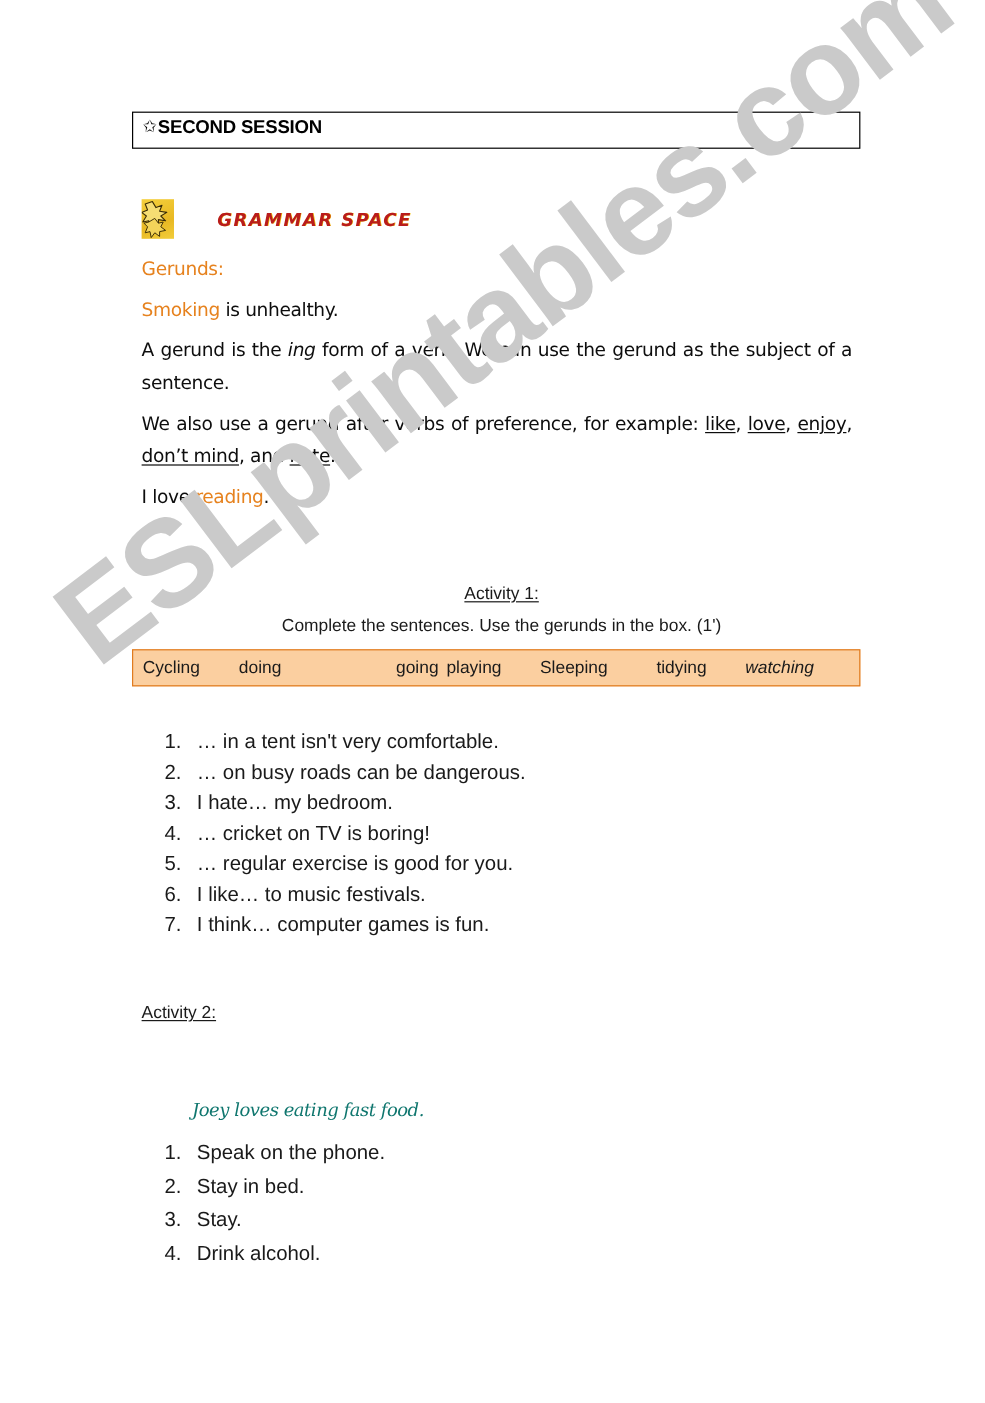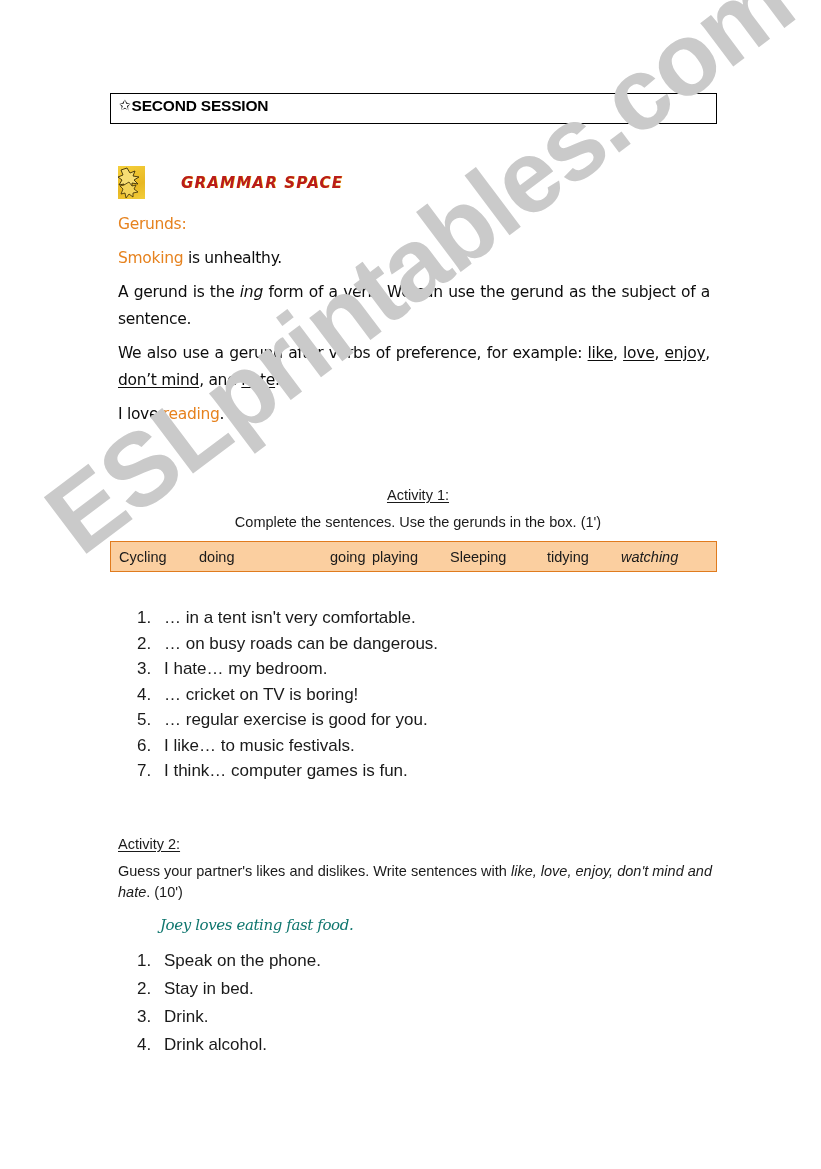--- a/index.html
+++ b/index.html
@@ -257,30 +257,27 @@
         <li>I hate… my bedroom.</li>
         <li>… cricket on TV is boring!</li>
         <li>… regular exercise is good for you.</li>
         <li>I like… to music festivals.</li>
         <li>I think… computer games is fun.</li>
       </ol>
     </div>
 
     <div class="act" style="top:836px;">
       <div class="act-head">Activity 2:</div>
-      <div class="act-desc" style="width:594px; text-align:justify;">
-        <span>Guess your partner's likes and dislikes. Write sentences with </span><span class="ital">like, love, enjoy, don't mind and hate</span><span>. (10')</span>
-      </div>
     </div>
 
     <div class="handwriting">Joey loves eating fast food.</div>
 
     <div class="act" style="top:952px;">
       <ol class="qlist tight">
         <li>Speak on the phone.</li>
         <li>Stay in bed.</li>
-        <li>Drink.</li>
+        <li>Stay.</li>
         <li>Drink alcohol.</li>
       </ol>
     </div>
 
   </div>
 </div>
 
 </body></html>

